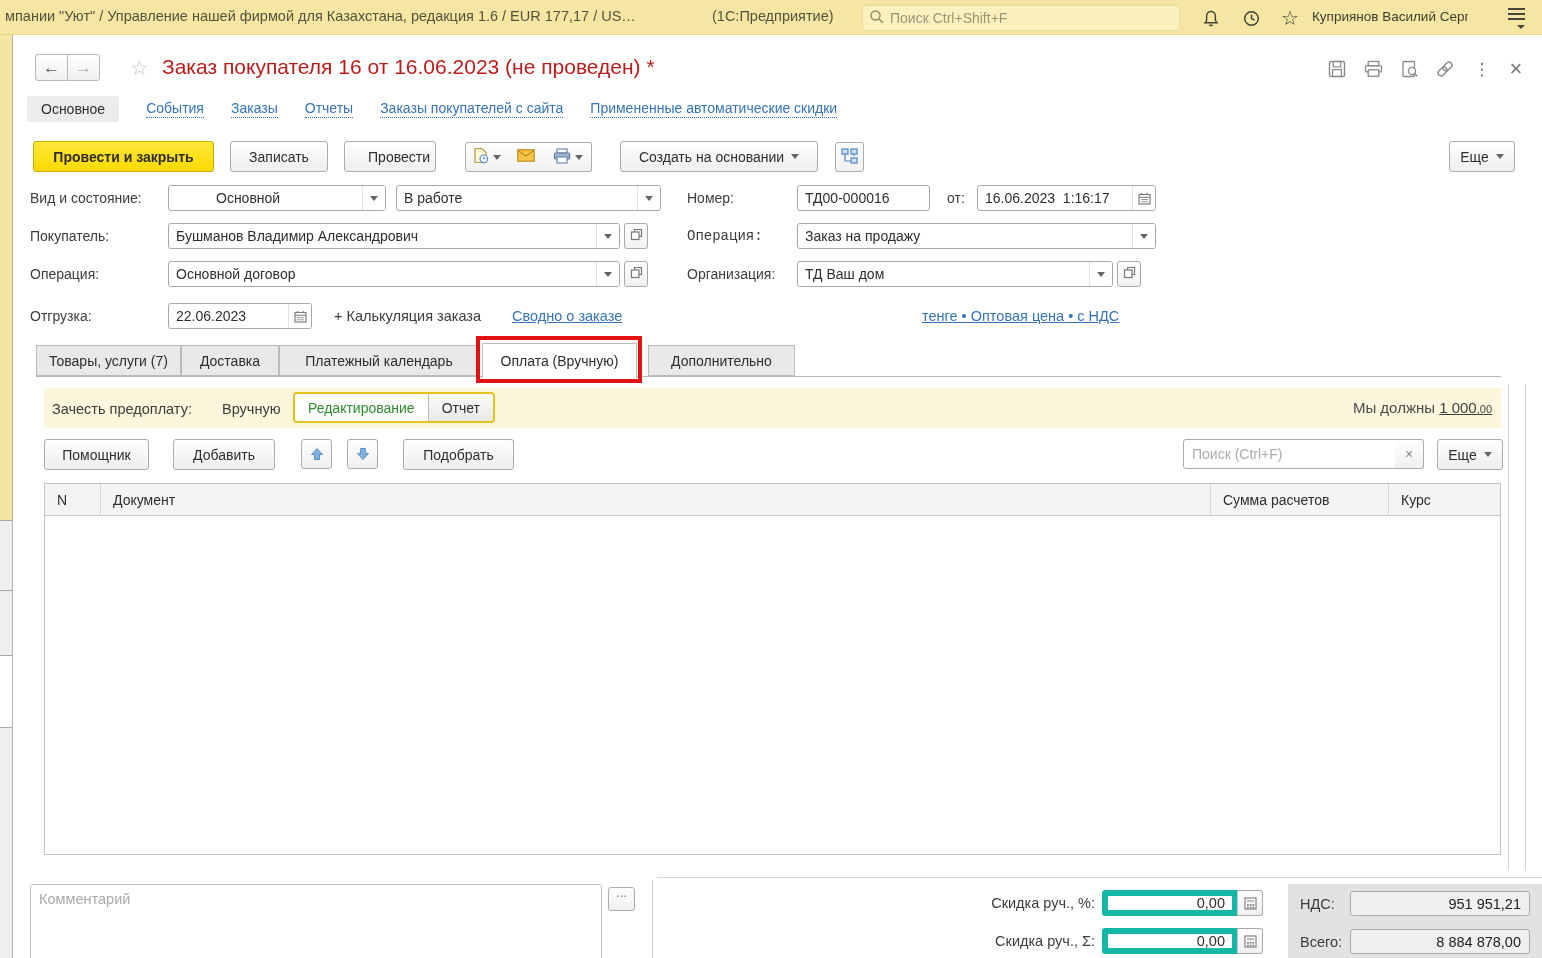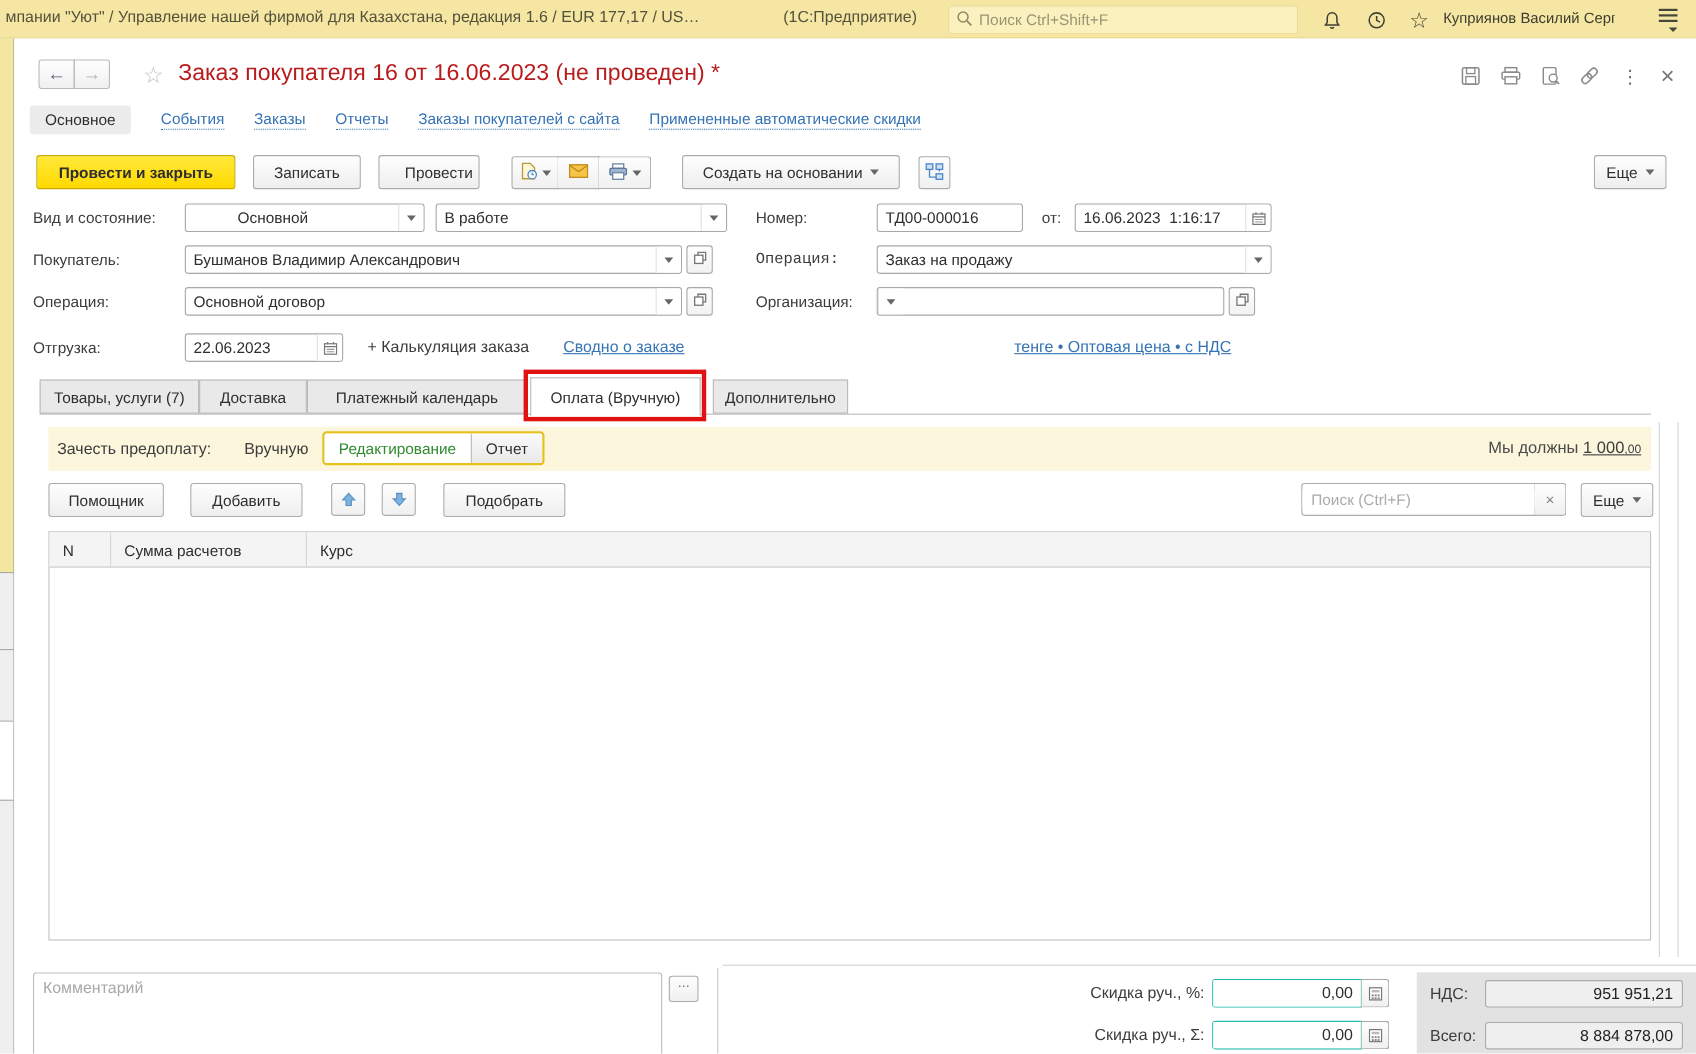--- a/index.html
+++ b/index.html
@@ -95,21 +95,21 @@
   .gh-sum { width:178px; }
   .gh-rate { flex:1; border-right:none; }
 
   .vline { position:absolute; width:1px; background:#D3D3D3; }
   .hline { position:absolute; height:1px; background:#D5D5D5; }
 
   
   .comment { position:absolute; left:30px; top:884px; width:572px; height:80px; border:1px solid #BDBDBD; border-radius:3px; resize:none; outline:none; font-family:inherit; font-size:14.5px; color:#444; padding:6px 8px; }
   .comment::placeholder { color:#A9A9A9; }
   .dots-btn { position:absolute; left:608px; top:887px; width:27px; height:24px; border:1px solid #ACACAC; border-radius:3px; background:linear-gradient(#FEFEFE,#F0F0F0); display:flex; align-items:flex-start; justify-content:center; color:#777; font-size:13px; cursor:pointer; line-height:10px; }
-  .num-input { position:absolute; height:26px; border:1px solid #14b8a6; border-radius:3px 0 0 3px; display:flex; background:#fff; }
+  .num-input { position:absolute; height:26px; border:6px solid #14b8a6; border-radius:3px 0 0 3px; display:flex; background:#fff; }
   .num-input input { border:none; outline:none; flex:1; min-width:0; text-align:right; padding:0 7px; font-size:14.5px; color:#2E2E2E; font-family:inherit; }
   .calc-btn { position:absolute; width:26px; height:26px; border:1px solid #A8A8A8; border-left:1px solid #C6C6C6; border-radius:0 3px 3px 0; background:linear-gradient(#FEFEFE,#F0F0F0); display:flex; align-items:center; justify-content:center; cursor:pointer; }
   .totals-panel { position:absolute; left:1288px; top:884px; width:254px; height:74px; background:#E2E2E2; }
   .ro-box { position:absolute; height:25px; background:#EFEFEF; border:1px solid #ABABAB; border-radius:3px; display:flex; align-items:center; justify-content:flex-end; padding:0 8px; color:#222; font-size:14.5px; }
 </style>
 </head>
 <body>
 
 <div class="screen">
 
@@ -310,20 +310,21 @@
         </span>
     </div>
     <div class="sq-btn" style="left:624px; top:261px;">
       <span><svg width="13" height="13">
             <rect x="1.5" y="4" width="7.5" height="7.5" fill="#fff" stroke="#777" stroke-width="1.2"></rect>
             <path d="M4.5 4 V1.5 H11.5 V8.5 H9" fill="none" stroke="#777" stroke-width="1.2"></path>
           </svg></span>
     </div>
     <div class="lbl" style="left:687px; top:266px;">Организация:</div>
     <div class="field" style="left:797px; top:261px; width:316px;">
+      <input value="ТД Ваш дом" style="">
       <span class="fbtn">
           <span class="caret"></span>
         </span>
     </div>
     <div class="sq-btn" style="left:1117px; top:261px;">
       <span><svg width="13" height="13">
             <rect x="1.5" y="4" width="7.5" height="7.5" fill="#fff" stroke="#777" stroke-width="1.2"></rect>
             <path d="M4.5 4 V1.5 H11.5 V8.5 H9" fill="none" stroke="#777" stroke-width="1.2"></path>
           </svg></span>
     </div>
@@ -344,21 +345,21 @@
     </div>
     <div class="lbl" style="left:334px; top:308px; font-size:14.5px;">+ Калькуляция заказа</div>
     <div class="abs link" style="left:512px; top:308px; font-size:14.5px;">Сводно о заказе</div>
     <div class="abs link" style="left:922px; top:308px; font-size:14.5px;">тенге • Оптовая цена • с НДС</div>
 
     <div class="tabline"></div>
     <div class="tab" style="left:36px; width:145px;">Товары, услуги (7)</div>
     <div class="tab" style="left:181px; width:98px;">Доставка</div>
     <div class="tab" style="left:279px; width:200px;">Платежный календарь</div>
     <div class="tab active" style="left:482px; width:155px;">Оплата (Вручную)</div>
-    <div class="tab" style="left:648px; width:123px;">Дополнительно</div>
+    <div class="tab" style="left:648px; width:147px;">Дополнительно</div>
     <div class="annotation"></div>
 
     <div class="paystrip"></div>
     <div class="lbl" style="left:52px; top:401px; font-size:14.5px;">Зачесть предоплату:</div>
     <div class="lbl" style="left:222px; top:401px; font-size:14.5px;">Вручную</div>
     <div class="seg-wrap">
       <span class="seg-btn seg-edit">Редактирование</span>
       <span class="seg-btn seg-report">Отчет</span>
     </div>
     <div class="owe">
@@ -384,20 +385,21 @@
     </div>
     <div class="gclear">×</div>
     <div class="btn gbtn" style="left:1437px; width:66px;">
       <span>Еще</span>
         <span class="caret"></span>
     </div>
 
     <div class="grid">
       <div class="grid-header">
         <div class="gh-cell gh-n">N</div>
+        <div class="gh-cell gh-doc">Документ</div>
         <div class="gh-cell gh-sum">Сумма расчетов</div>
         <div class="gh-cell gh-rate">Курс</div>
       </div>
     </div>
 
     <div class="vline" style="left:1508px; top:384px; height:486px;"></div>
     <div class="vline" style="left:1525px; top:384px; height:486px;"></div>
 
     <div class="hline" style="left:657px; top:877px; width:885px;"></div>
     <textarea class="comment" placeholder="Комментарий" style=""></textarea>

